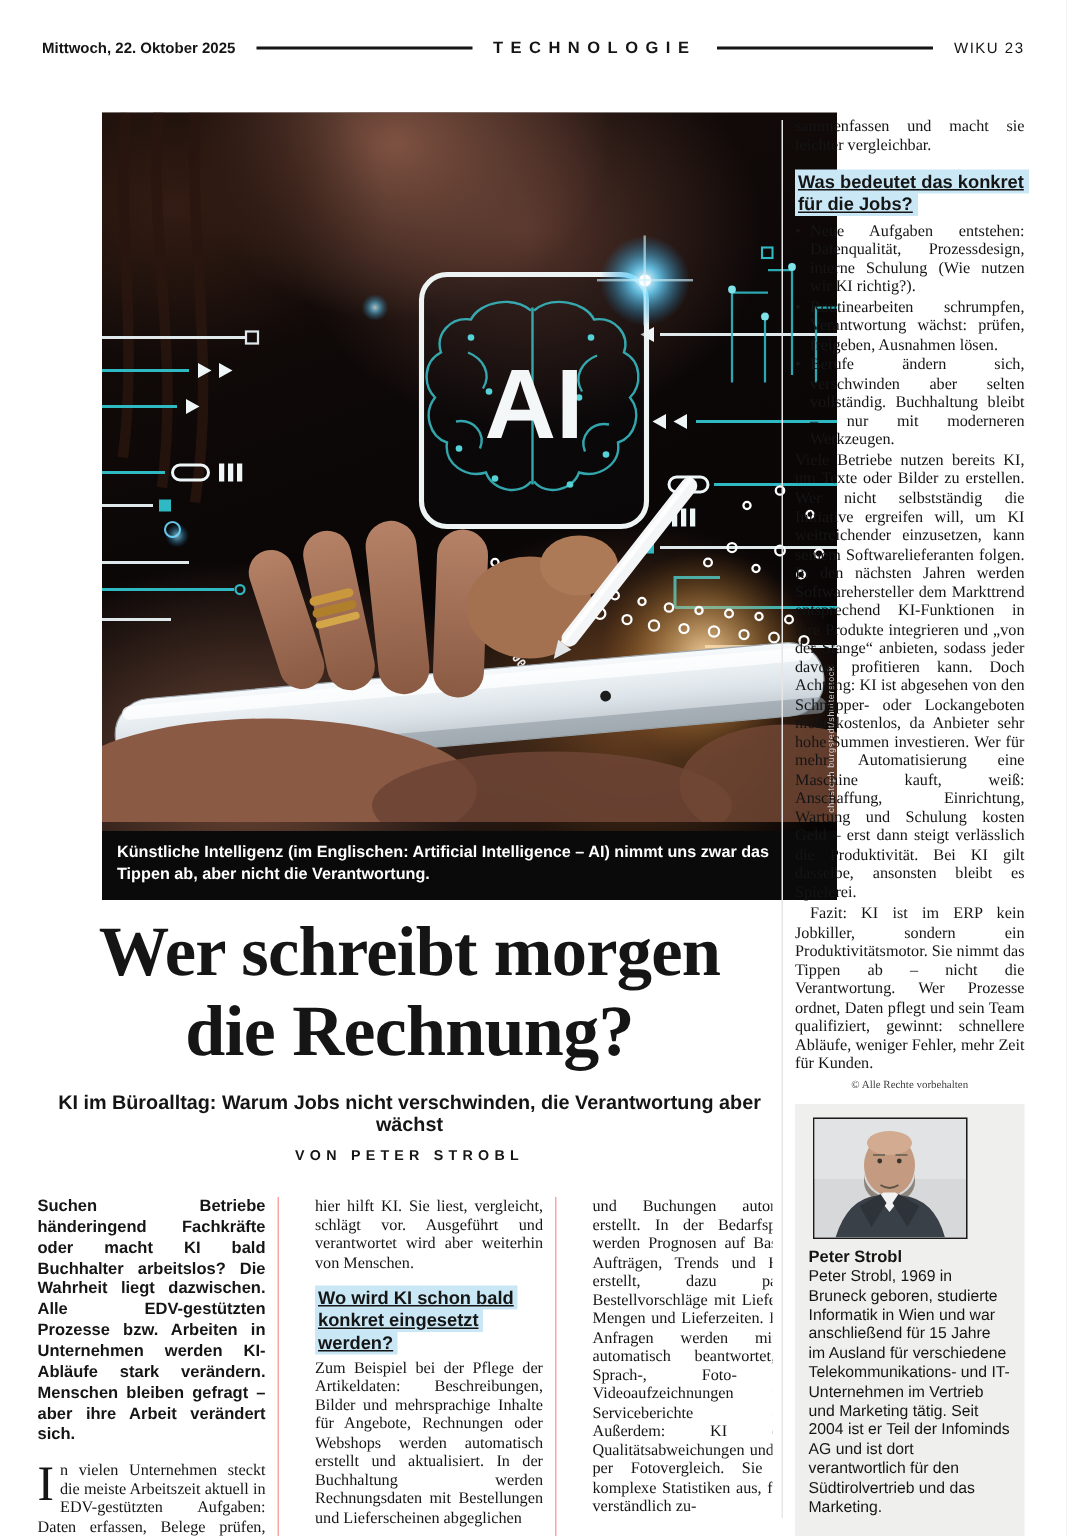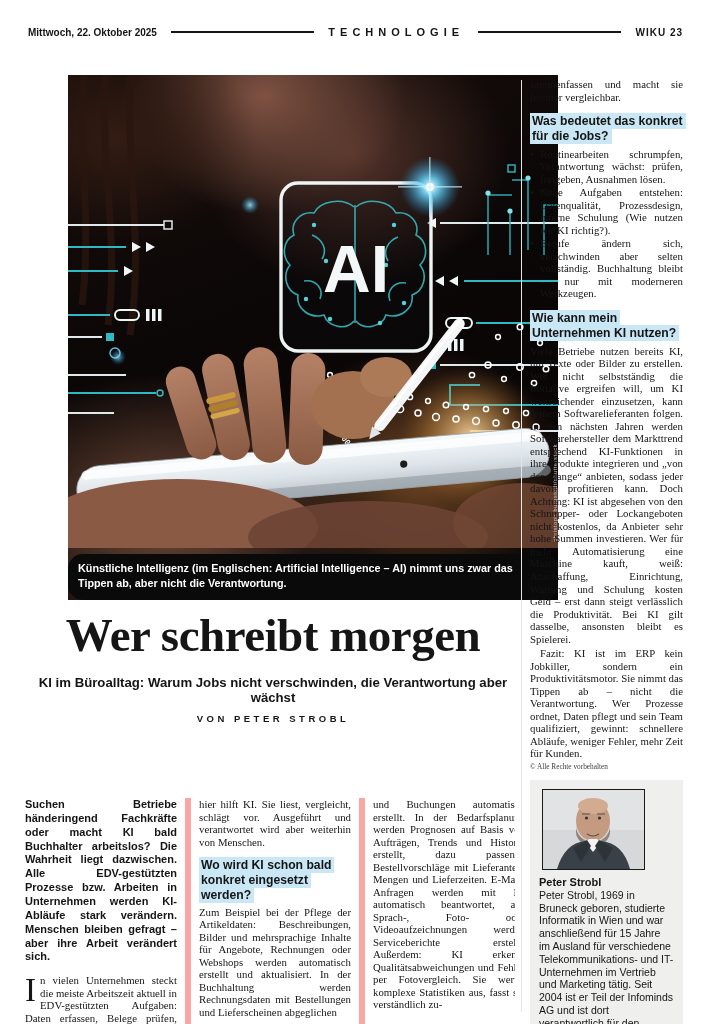--- a/index.html
+++ b/index.html
@@ -3,61 +3,61 @@
 <meta charset="utf-8">
 <style>
   html,body{margin:0;padding:0;background:#e9e9e9;}
   .page{position:relative;width:711px;height:1024px;background:#fff;overflow:hidden;
         font-family:"Liberation Sans",sans-serif;color:#151515;}
   
   .pheader{position:absolute;top:26px;left:28px;right:28px;display:flex;align-items:center;}
   .pheader .rule{flex:1;border-top:2px solid #151515;margin:0 14px;height:0;}
   .pheader .date{font-size:10px;font-weight:700;white-space:nowrap;}
   .pheader .section{font-size:11px;font-weight:700;letter-spacing:5px;white-space:nowrap;}
-  .pheader .pageno{font-size:10px;font-weight:700;white-space:nowrap;letter-spacing:1px;}
+  .pheader .pageno{font-size:10px;font-weight:400;white-space:nowrap;letter-spacing:1px;}
   
   .photo{position:absolute;top:75px;left:28px;width:490px;height:525px;overflow:hidden;
     background:
       radial-gradient(200px 150px at 10% 12%, #331c13 0%, rgba(0,0,0,0) 70%),
       radial-gradient(230px 190px at 40% 4%, #7e5242 0%, rgba(0,0,0,0) 62%),
       radial-gradient(270px 230px at 58% 15%, #53332a 0%, rgba(0,0,0,0) 58%),
       radial-gradient(320px 230px at 20% 84%, #714a38 0%, rgba(0,0,0,0) 62%),
       radial-gradient(250px 210px at 72% 76%, #6e4423 0%, rgba(0,0,0,0) 60%),
       linear-gradient(160deg,#170d0a 0%, #0b0707 45%, #070405 100%); margin-left: 40px;}
   .photo svg{position:absolute;top:0;left:0;}
   .caption{position:absolute;left:0;right:0;bottom:0;background:#0a0a0a;color:#fff;
-    font-size:10.8px;font-weight:700;line-height:1.4;padding:7px 10px 9px 10px;border-radius:15px;}
+    font-size:10.8px;font-weight:700;line-height:1.4;padding:7px 10px 9px 10px;}
   .credit{position:absolute;right:0px;bottom:58px;writing-mode:vertical-rl;transform:rotate(180deg);
     font-size:6px;color:#d8d8d8;letter-spacing:.4px;opacity:.9;}
   
   .headline{position:absolute;top:610px;left:28px;width:490px;text-align:center;}
   .headline .h1a{font-family:"Liberation Serif",serif;font-weight:700;font-size:47px;line-height:1.1;letter-spacing:-.5px;}
   .headline .h1b{font-family:"Liberation Serif",serif;font-weight:700;font-size:48px;line-height:1.08;letter-spacing:-.5px;}
   .headline .sub{margin-top:13px;font-size:13.2px;font-weight:700;}
   .headline .by{margin-top:8px;font-size:9.5px;font-weight:700;letter-spacing:3.5px;text-align:center;}
   
   .columns{position:absolute;top:798px;left:25px;width:490px;height:226px;display:flex;overflow:hidden;}
   .col{width:152px;flex:0 0 152px;}
-  .col + .col{border-left:6px solid #fca5a5;margin-left:8px;padding-left:8px;}
+  .col + .col{border-left:1px solid #fca5a5;margin-left:8px;padding-left:24px;}
   .body{font-family:"Liberation Serif",serif;font-size:10.8px;line-height:1.16;text-align:justify;}
   .intro{font-size:11px;font-weight:700;line-height:1.26;text-align:justify;margin-bottom:10px;}
   .dropcap{float:left;font-family:"Liberation Serif",serif;font-size:33px;line-height:.82;
     padding:3px 4px 0 0;font-weight:400;}
-  .subhead{font-size:12.2px;font-weight:700;line-height:1.22;margin:10px 0 3px 0;}
+  .subhead{font-size:12.2px;font-weight:700;line-height:1.22;margin:10px 0 3px 0;text-decoration:underline;}
   .subhead span{background:#c9e7f5;padding:1px 3px 1px 2px;-webkit-box-decoration-break:clone;box-decoration-break:clone;}
   
   .sidebar{position:absolute;top:78px;left:530px;width:153px;}
   .sidebar .body{margin:0 0 2px 0;}
   .sidebar .subhead{margin:11px 0 4px 0;}
   ul.bullets{margin:2px 0 0 0;padding:0;list-style:none;}
   ul.bullets li{font-family:"Liberation Serif",serif;font-size:10.8px;line-height:1.16;
     text-align:justify;padding-left:10px;position:relative;margin-bottom:1px;}
   ul.bullets li::before{content:"\2022";position:absolute;left:0;top:0;}
   .indent{text-indent:10px;}
-  .rights{font-family:"Liberation Serif",serif;font-size:7.3px;color:#3d3d3d;text-align:left;margin-top:2px;}
+  .rights{font-family:"Liberation Serif",serif;font-size:7.3px;color:#3d3d3d;text-align:center;margin-top:2px;}
   
   .biobox{background:#efefee;margin-top:9px;padding:9px 9px 16px 9px;position:relative;}
   .portrait{width:101px;height:79px;border:1px solid #1a1a1a;display:block;margin:0 0 6px 3px;background:#d9dadb;}
   .bioname{font-size:11px;font-weight:700;margin:2px 0 1px 0;}
   .biotext{font-size:10.5px;line-height:1.22;}
   .vrule{position:absolute;top:80px;bottom:12px;left:521px;width:0;border-left:1px solid #e6e6e6;}
 </style>
 </head>
 <body>
 
@@ -263,20 +263,21 @@
         <path d="M346,370 l5.5,12 l5.5,-12 z" fill="#e3e7e9"></path>
       </g>
     </svg>
 
     <div class="credit">christoph burgstedt/shutterstock</div>
     <div class="caption">Künstliche Intelligenz (im Englischen: Artificial Intelligence – AI) nimmt uns zwar das Tippen ab, aber nicht die Verantwortung.</div>
   </div>
 
   <div class="headline">
     <div class="h1a">Wer schreibt morgen</div>
+    <div class="h1b">die Rechnung?</div>
     <div class="sub">KI im Büroalltag: Warum Jobs nicht verschwinden, die Verantwortung aber wächst</div>
     <div class="by">VON PETER STROBL</div>
   </div>
 
   <div class="columns">
     <div class="col">
       <div class="intro">Suchen Betriebe händeringend Fachkräfte oder macht KI bald Buchhalter arbeitslos? Die Wahrheit liegt dazwischen. Alle EDV-gestützten Prozesse bzw. Arbeiten in Unternehmen werden KI-Abläufe stark verändern. Menschen bleiben gefragt – aber ihre Arbeit verändert sich.</div>
       <div class="body">
         <span class="dropcap">I</span><span>n vielen Unternehmen steckt die meiste Arbeitszeit aktuell in EDV-gestützten Aufgaben: Daten erfassen, Belege prüfen, Bestellungen abgleichen, Servicefälle dokumentieren. Genau</span>
       </div>
@@ -291,26 +292,25 @@
     </div>
   </div>
 
   <div class="vrule"></div>
 
   <div class="sidebar">
     <div class="body">sammenfassen und macht sie leichter vergleichbar.</div>
 
     <div class="subhead"><span>Was bedeutet das konkret für die Jobs?</span></div>
     <ul class="bullets">
+      <li>Neue Aufgaben entstehen: Datenqualität, Prozessdesign, interne Schulung (Wie nutzen wir KI richtig?).</li>
       <li>Routinearbeiten schrumpfen, Verantwortung wächst: prüfen, freigeben, Ausnahmen lösen.</li>
-      <li>Neue Aufgaben entstehen: Datenqualität, Prozessdesign, interne Schulung (Wie nutzen wir KI richtig?).</li>
       <li>Berufe ändern sich, verschwinden aber selten vollständig. Buchhaltung bleibt – nur mit moderneren Werkzeugen.</li>
     </ul>
 
-    <div class="subhead"><span>Wie kann mein Unternehmen KI nutzen?</span></div>
     <div class="body">Viele Betriebe nutzen bereits KI, um Texte oder Bilder zu erstellen. Wer nicht selbstständig die Initiative ergreifen will, um KI weitreichender einzusetzen, kann seinem Softwarelieferanten folgen. In den nächsten Jahren werden Softwarehersteller dem Markttrend entsprechend KI-Funktionen in ihre Produkte integrieren und „von der Stange“ anbieten, sodass jeder davon profitieren kann. Doch Achtung: KI ist abgesehen von den Schnupper- oder Lockangeboten nicht kostenlos, da Anbieter sehr hohe Summen investieren. Wer für mehr Automatisierung eine Maschine kauft, weiß: Anschaffung, Einrichtung, Wartung und Schulung kosten Geld – erst dann steigt verlässlich die Produktivität. Bei KI gilt dasselbe, ansonsten bleibt es Spielerei.</div>
     <div class="body indent">Fazit: KI ist im ERP kein Jobkiller, sondern ein Produktivitätsmotor. Sie nimmt das Tippen ab – nicht die Verantwortung. Wer Prozesse ordnet, Daten pflegt und sein Team qualifiziert, gewinnt: schnellere Abläufe, weniger Fehler, mehr Zeit für Kunden.</div>
     <div class="rights">© Alle Rechte vorbehalten</div>
 
     <div class="biobox">
       <svg class="portrait" viewBox="0 0 101 79">
         <rect x="0" y="0" width="101" height="79" fill="#d7d8d9"></rect>
         <rect x="0" y="0" width="101" height="40" fill="#e2e3e4"></rect>
         <ellipse cx="50" cy="31" rx="17" ry="20" fill="#c49a80"></ellipse>
         <path d="M33,36 a17,16 0 0 0 34,0 l0,6 a17,14 0 0 1 -34,0 z" fill="#8d857b"></path>

